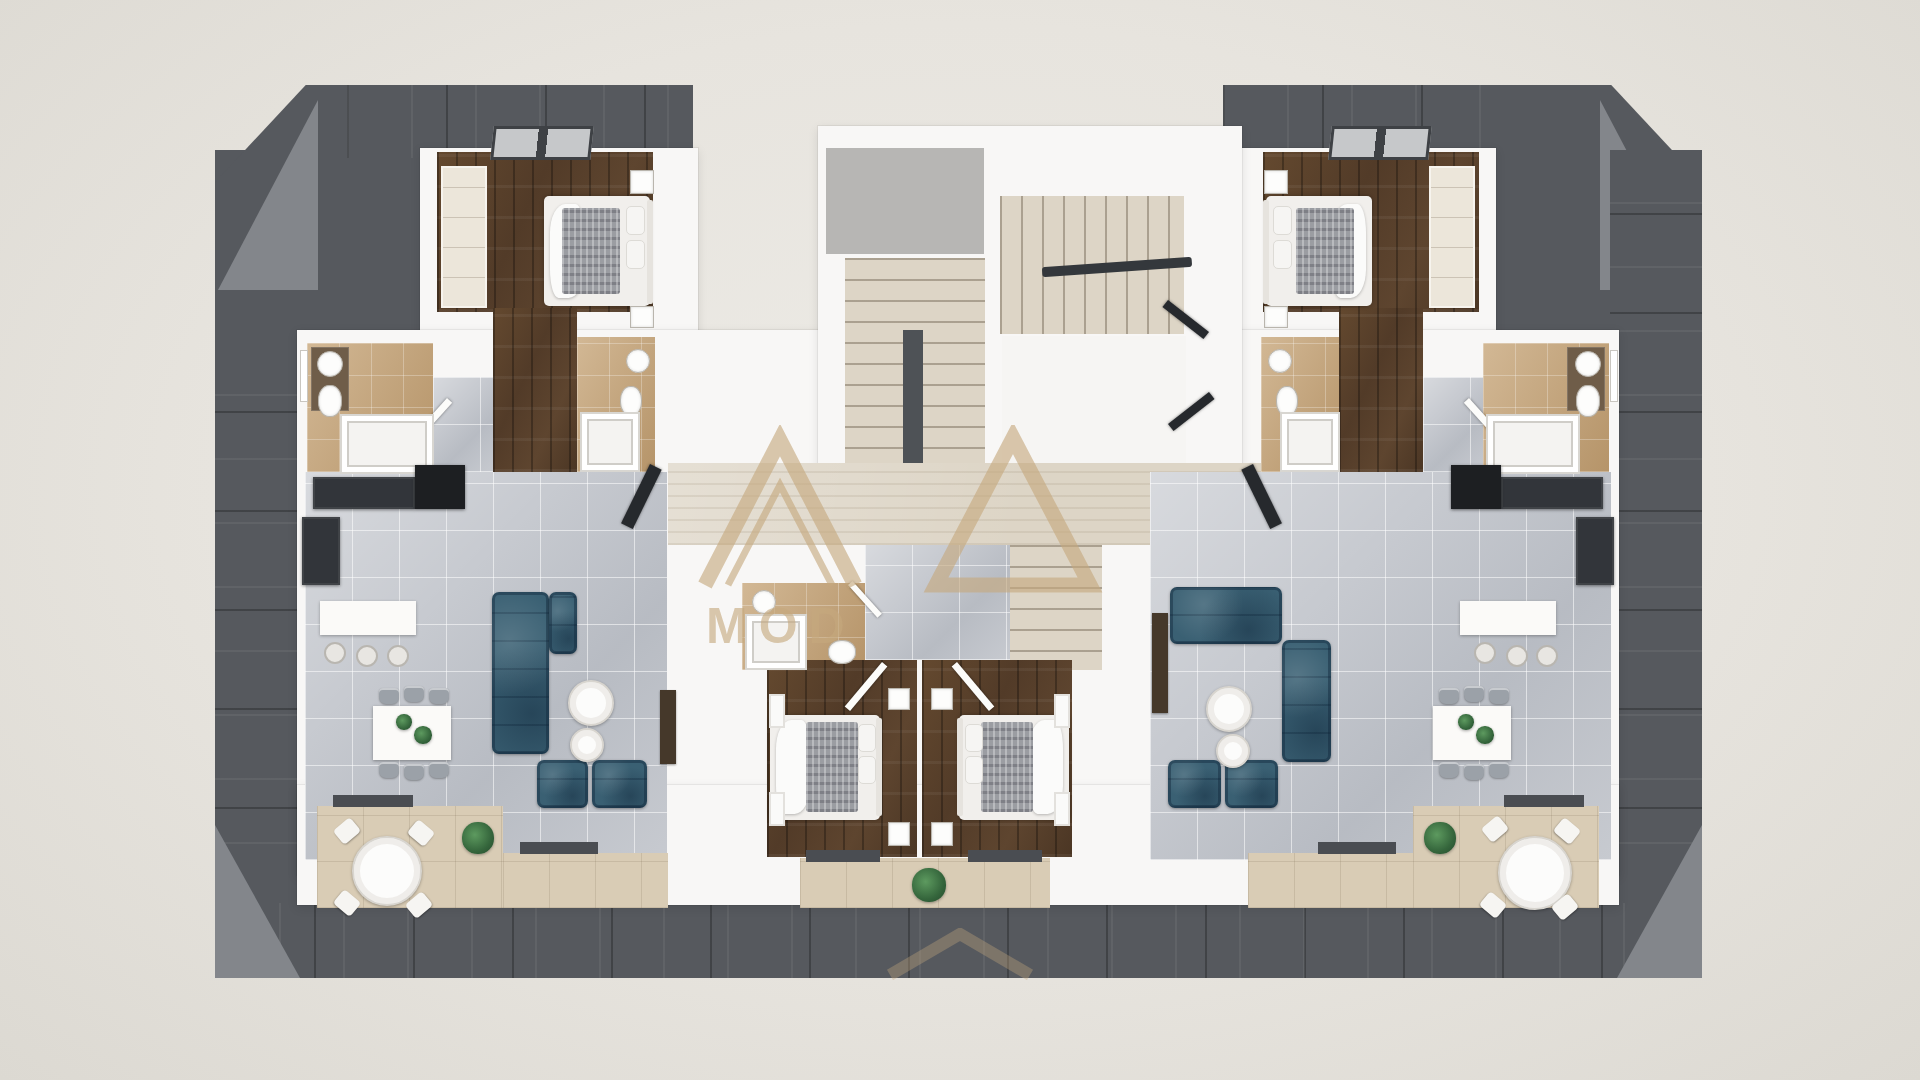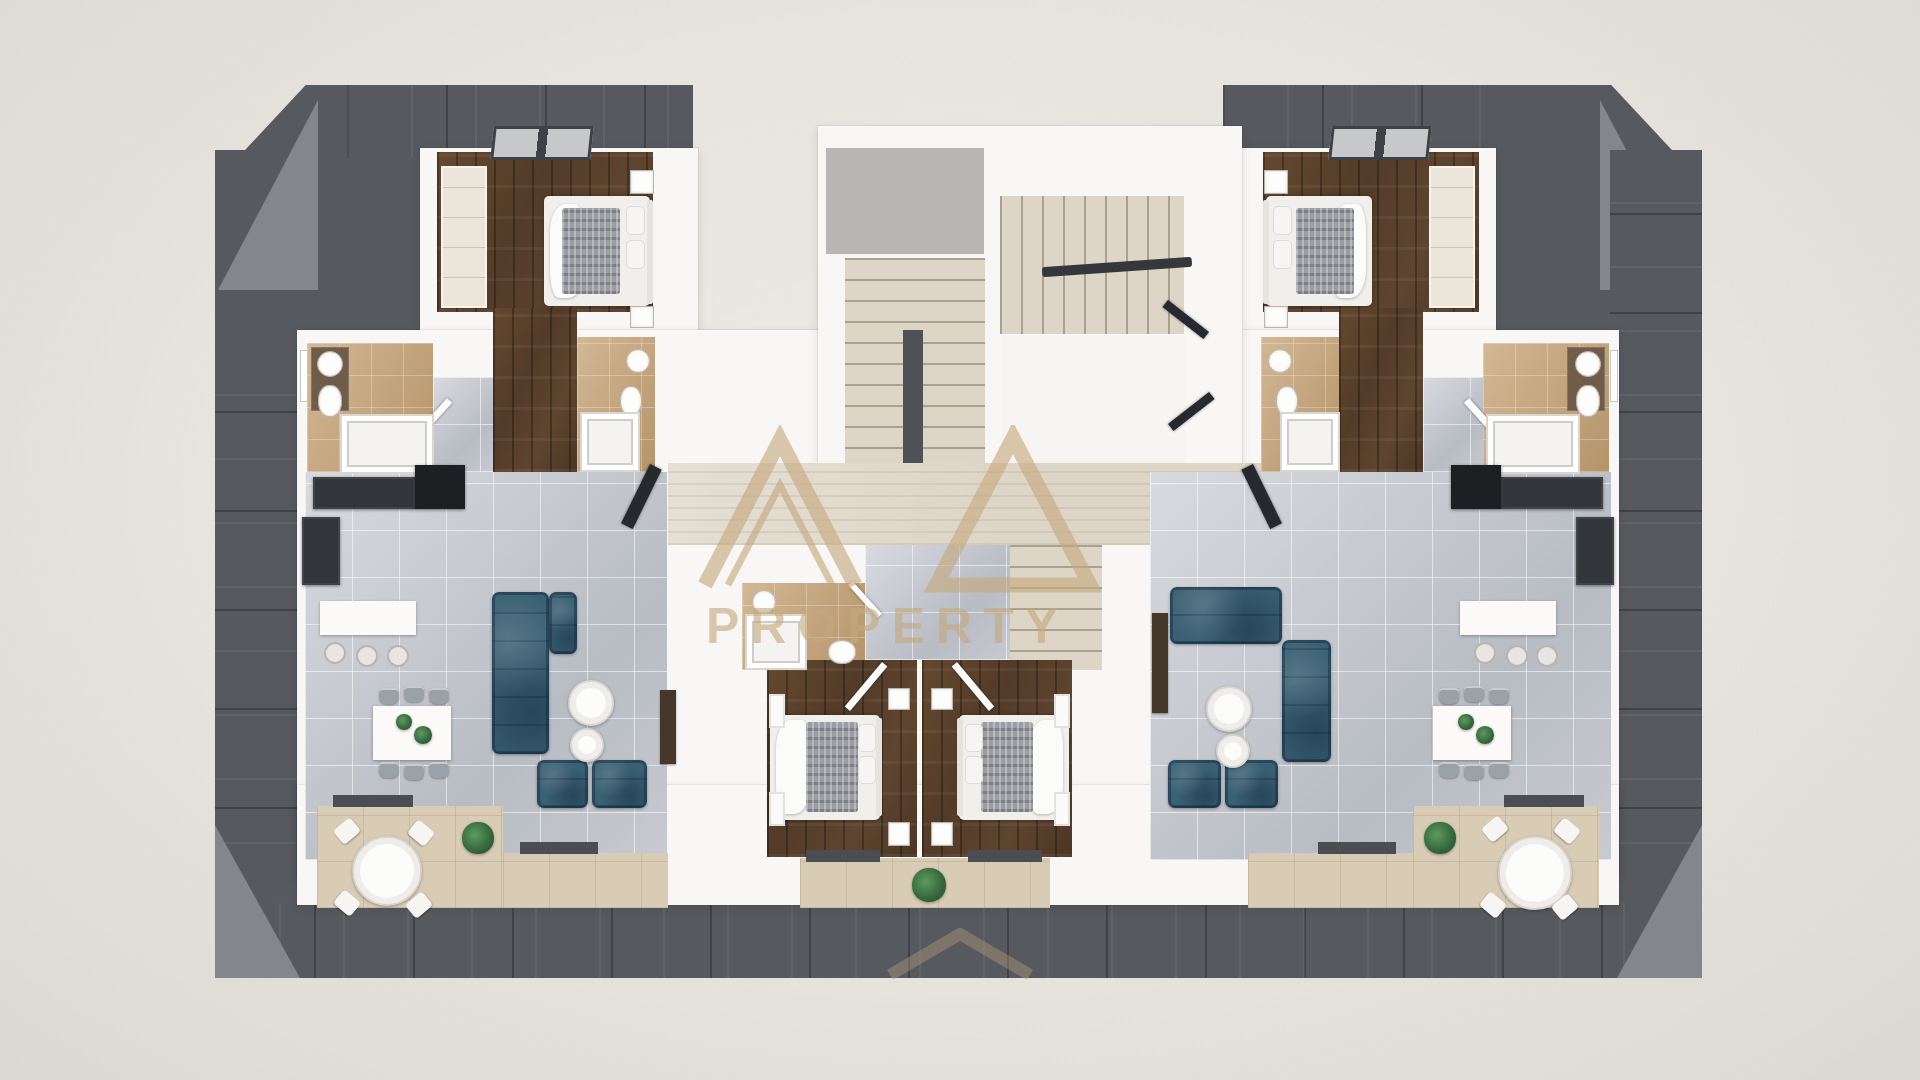--- a/index.html
+++ b/index.html
@@ -292,20 +292,20 @@
   <div class="abs whitechair" style="left:1554px;top:898px;width:22px;height:18px;transform:rotate(-40deg);"></div>
   <div class="abs plant" style="left:1424px;top:822px;width:32px;height:32px;"></div>
 
   <div id="wm" class="abs" style="left:620px;top:425px;width:700px;height:260px;">
     <svg width="700" height="250" viewBox="0 0 700 250" fill="none">
       <polyline points="85,160 160,15 235,160" stroke="#c6a97e" stroke-width="15"></polyline>
       <polyline points="108,160 160,60 212,160" stroke="#c6a97e" stroke-width="7"></polyline>
       <path d="M393 13 L470 160 L316 160 Z" stroke="#c6a97e" stroke-width="15"></path>
     </svg>
     <div class="wmtext">
-      <span>PROPERTY</span>
+      <span>MOD</span>
     </div>
   </div>
   <svg class="abs" style="left:880px;top:928px;opacity:.35;" width="160" height="52" viewBox="0 0 160 52" fill="none">
     <polyline points="10,47 80,6 150,47" stroke="#c6a97e" stroke-width="12"></polyline>
   </svg>
 
 </div>
 
 </body></html>

